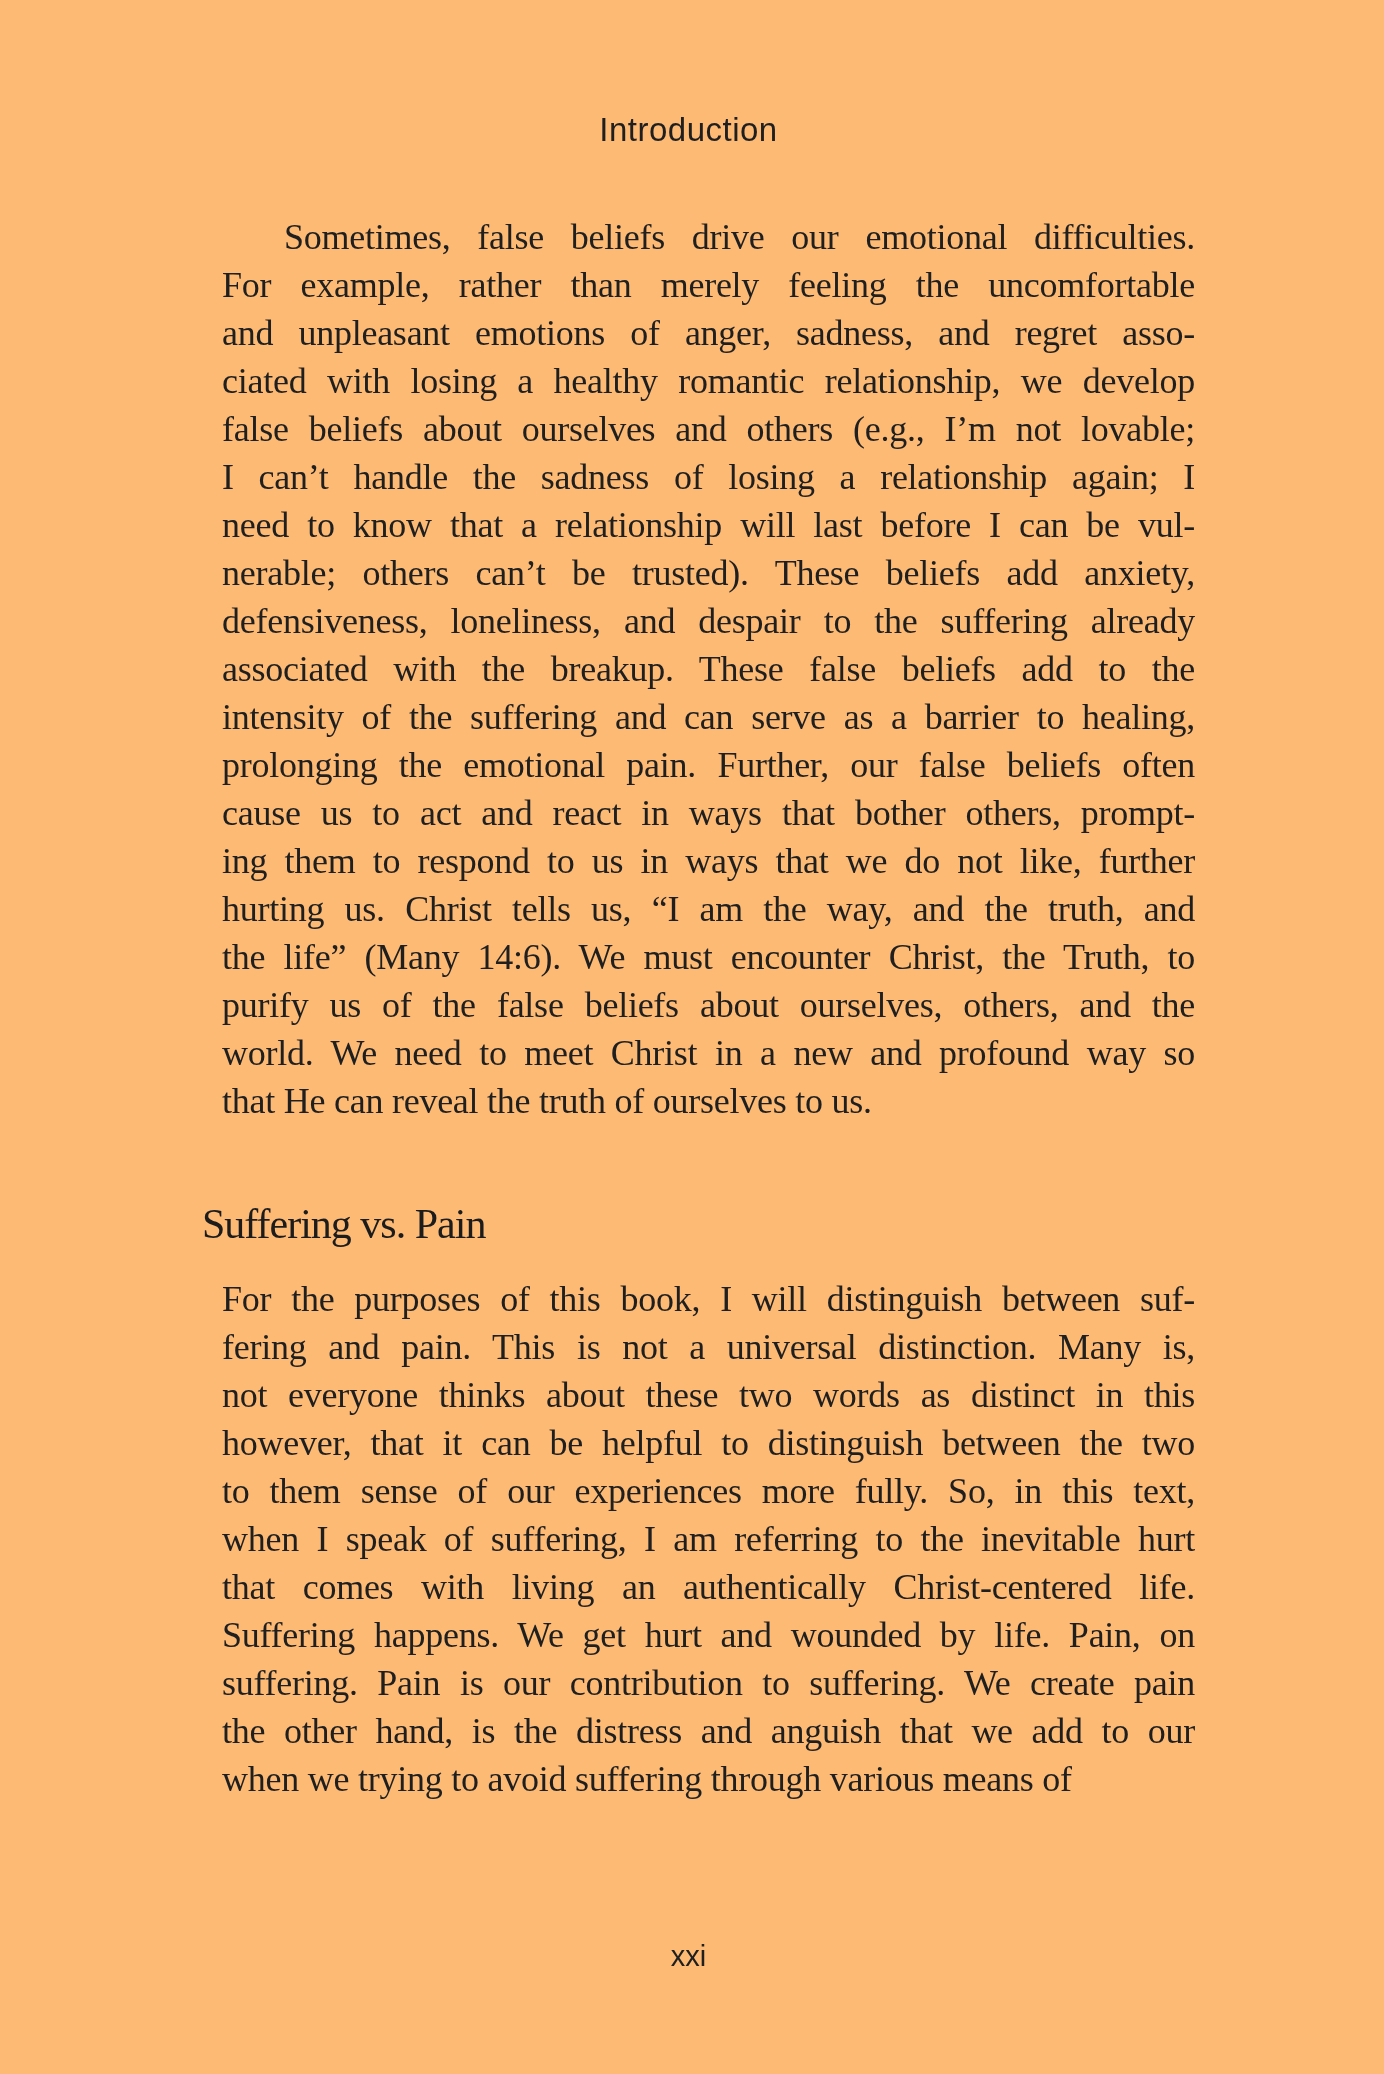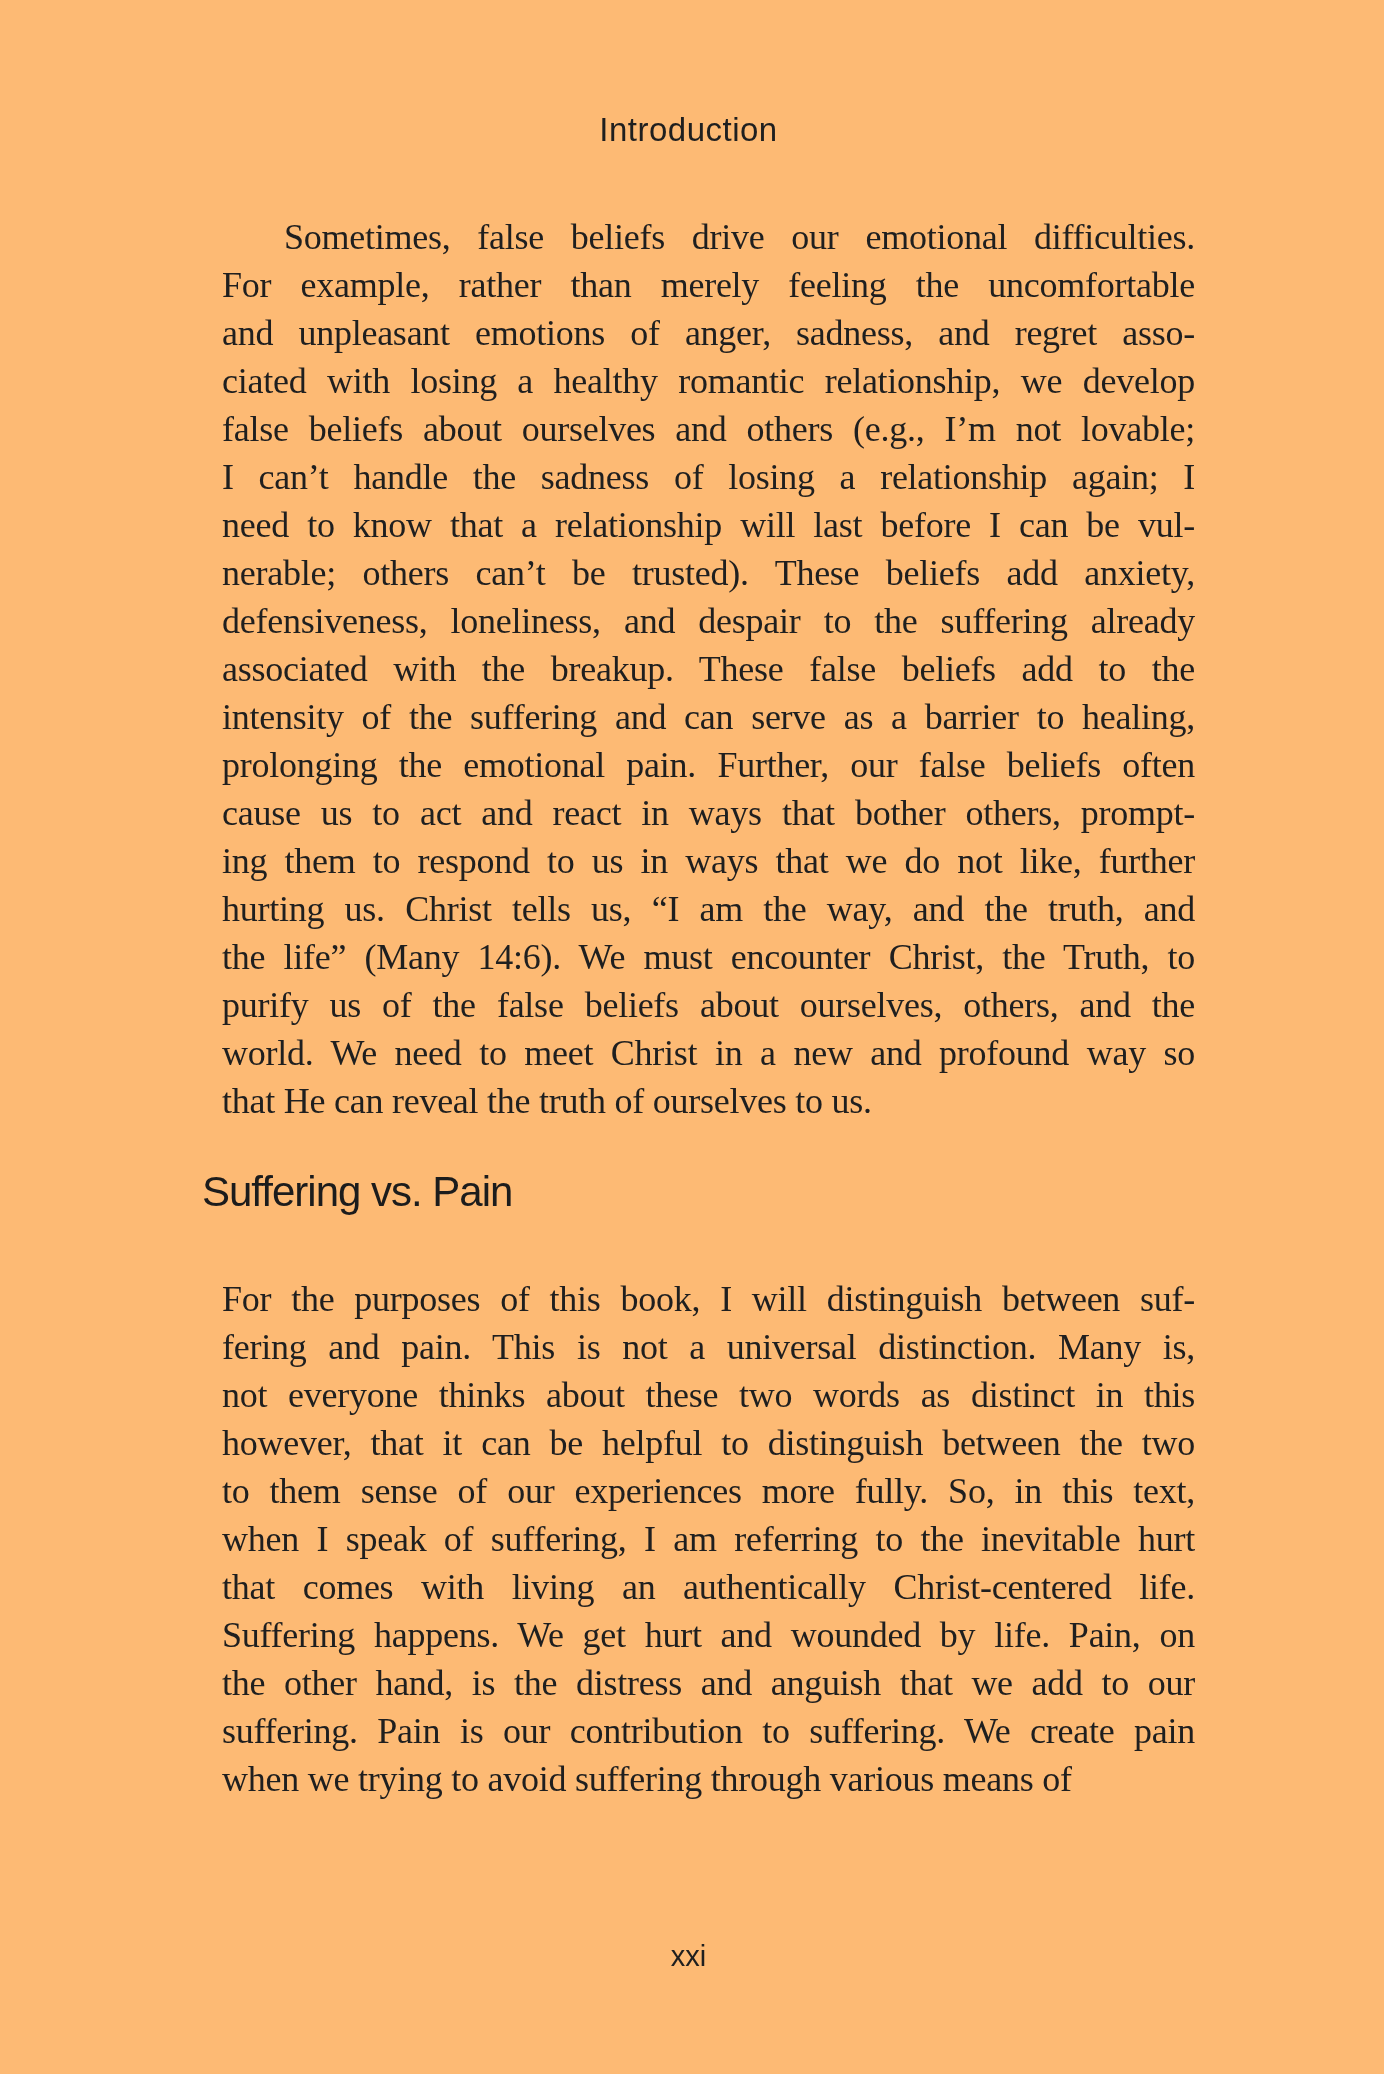--- a/index.html
+++ b/index.html
@@ -48,24 +48,24 @@
     overflow: hidden;
   }
   .tline-last {
     text-align-last: left;
   }
   .tline-indent {
     text-indent: 62px;
   }
   .section-heading {
     position: absolute;
-    top: 1168px;
+    top: 1200px;
     left: 202px;
     width: 973px;
-    font-family: Liberation Sans, sans-serif;
+    font-family: Liberation Serif, serif;
     font-size: 42px;
     font-weight: 400;
     letter-spacing: -1px;
     line-height: 48px;
     color: #1c1c1c;
   }
   .page-number {
     position: absolute;
     top: 1938px;
     left: 202px;
@@ -110,20 +110,20 @@
 
   <div class="body-text para-2">
       <div class="tline">For the purposes of this book, I will distinguish between suf-</div>
       <div class="tline">fering and pain. This is not a universal distinction. Many is,</div>
       <div class="tline">not everyone thinks about these two words as distinct in this</div>
       <div class="tline">however, that it can be helpful to distinguish between the two</div>
       <div class="tline">to them sense of our experiences more fully. So, in this text,</div>
       <div class="tline">when I speak of suffering, I am referring to the inevitable hurt</div>
       <div class="tline">that comes with living an authentically Christ-centered life.</div>
       <div class="tline">Suffering happens. We get hurt and wounded by life. Pain, on</div>
+      <div class="tline">suffering. Pain is our contribution to suffering. We create pain</div>
       <div class="tline">the other hand, is the distress and anguish that we add to our</div>
-      <div class="tline">suffering. Pain is our contribution to suffering. We create pain</div>
       <div class="tline tline-last">when we trying to avoid suffering through various means of</div>
     </div>
 
   <div class="page-number">xxi</div>
 
 </div>
 
 </body></html>

